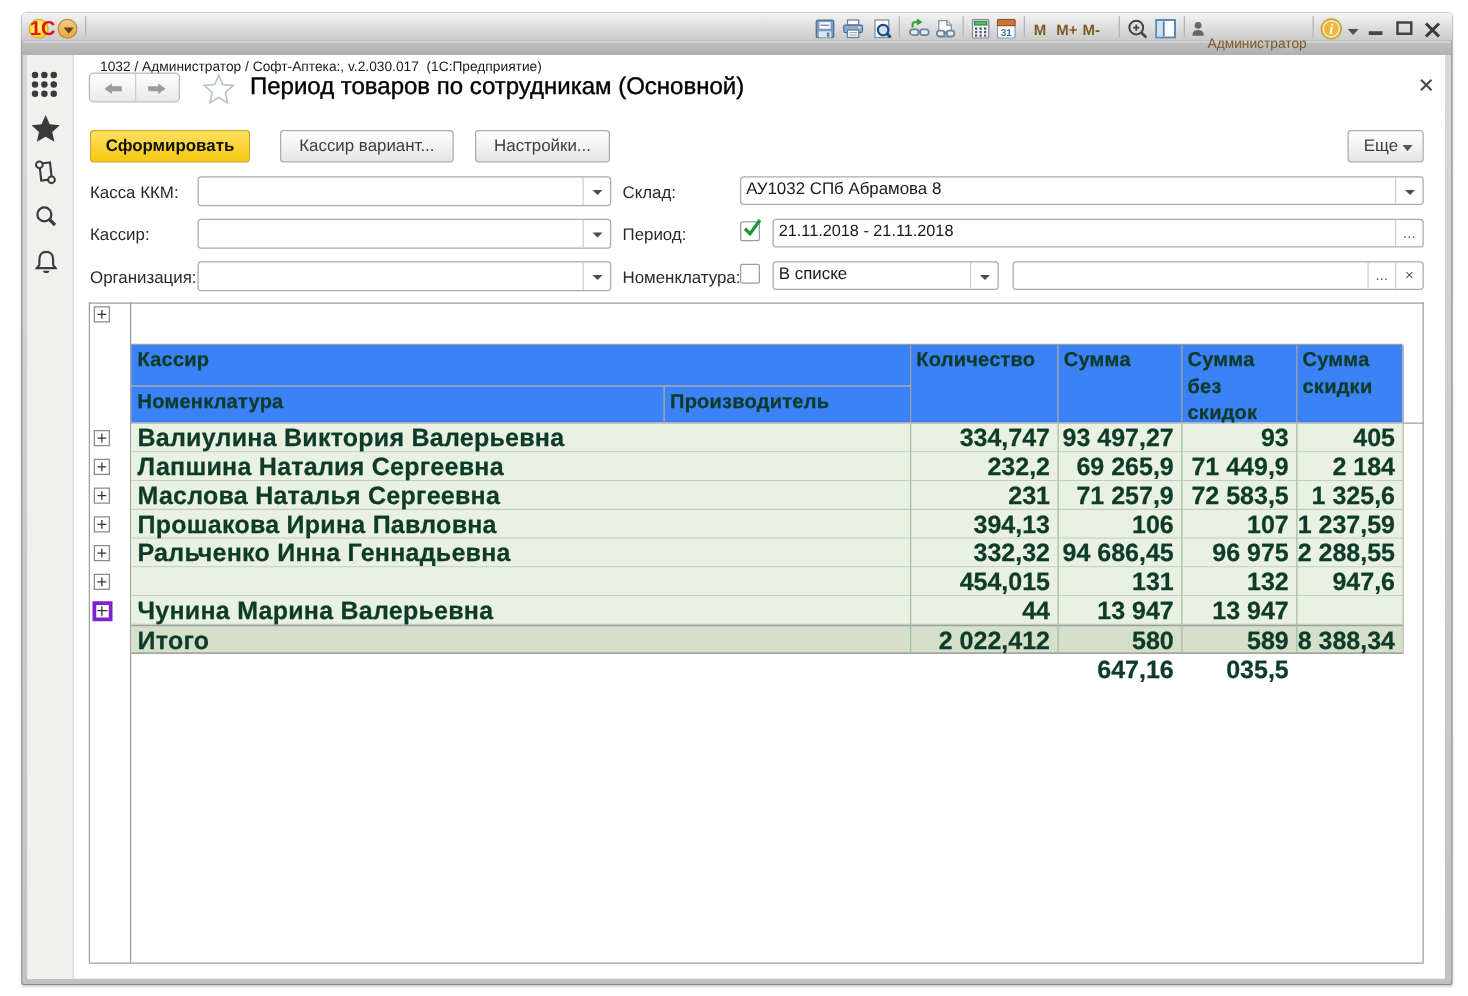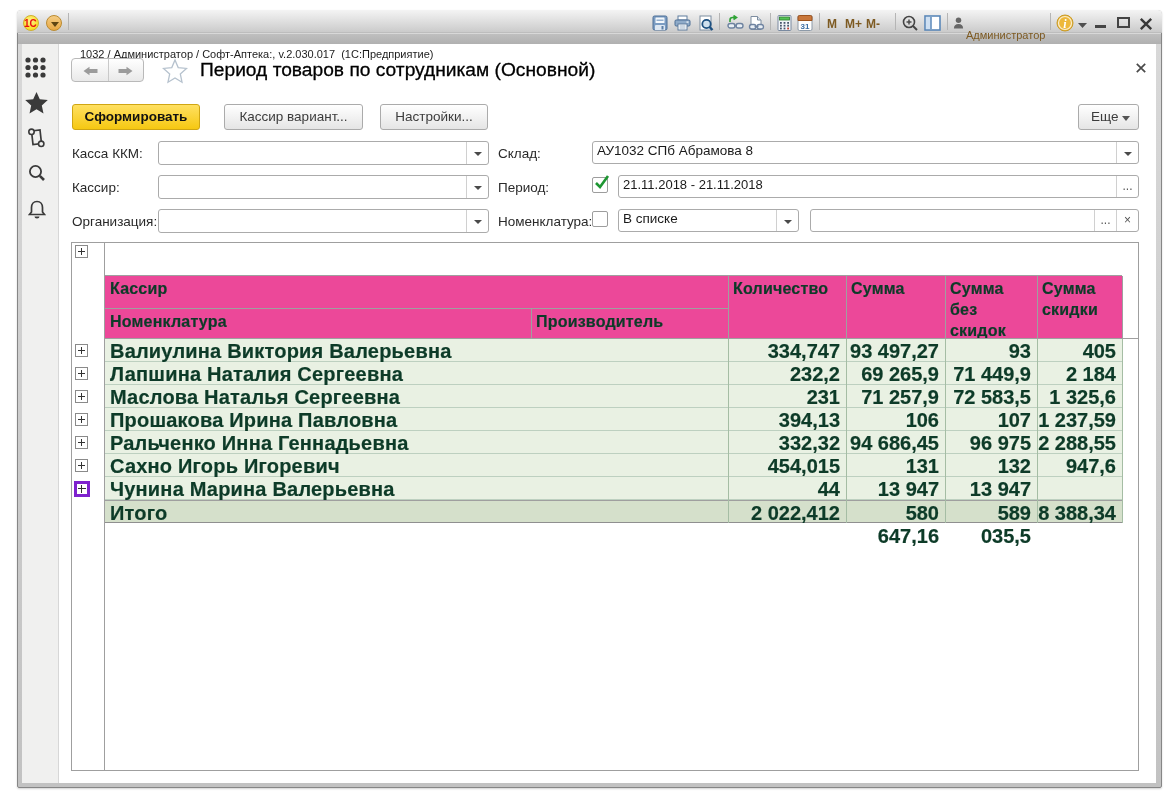--- a/index.html
+++ b/index.html
@@ -16,21 +16,21 @@
   border-bottom:1px solid #bdbdbd; }
 #band { position:absolute; left:18px; top:34px; width:1143px; height:10px;
   background:linear-gradient(#bfbfbf,#b0b0b0); }
 #content { position:absolute; left:22px; top:44px; width:1134px; height:739px; background:#fff; }
 #sidebar { position:absolute; left:22px; top:44px; width:37px; height:739px;
   background:#f0f0ef; border-right:1px solid #d7d7d7; }
 
 
 #logo1c { position:absolute; left:23px; top:15px; width:16px; height:16px; border-radius:50%;
   background:radial-gradient(circle at 45% 35%, #fdf391, #fbe23a 55%, #f2ce0d);
-  border:1px solid #cfb02a; color:#e81010; font-weight:bold; font-size:10px; text-align:left; line-height:15px; }
+  border:1px solid #cfb02a; color:#e81010; font-weight:bold; font-size:16px; text-align:left; line-height:15px; }
 #caret1c { position:absolute; left:46px; top:15px; width:16px; height:16px; border-radius:50%;
   background:linear-gradient(#f4cd85,#e9a843); border:1px solid #bb8a2e; }
 #caret1c::after { content:""; position:absolute; left:3.5px; top:6px; border:4.5px solid transparent; border-top:5px solid #5f4512; }
 .tsep { position:absolute; top:13px; width:1px; height:17px; background:#b5b5b5; }
 #ttext { position:absolute; left:80px; top:16px; font-size:11px; color:#1c1c1c;margin-top:32px; }
 
 .ticon { position:absolute; top:15px; }
 .mtxt { position:absolute; top:17px; font-weight:bold; font-size:12px; color:#7d5a22; }
 #admtxt { position:absolute; left:966px; top:17px; font-size:11px; color:#7d5a22;margin-top:12px; }
 #mini { position:absolute; left:1095px; top:25px; width:11px; height:3px; background:#454545; }
@@ -62,21 +62,21 @@
 .fld .tx { position:absolute; left:4px; top:1px; font-size:13px; color:#1a1a1a; white-space:nowrap; }
 .dd { position:absolute; right:0; top:0; width:22px; height:100%; border-left:1px solid #d0d0d0; }
 .dd::after { content:""; position:absolute; left:7px; top:10px; border:4px solid transparent; border-top:4.5px solid #4a4a4a; }
 .dots { position:absolute; right:0; top:0; width:22px; height:100%; border-left:1px solid #d0d0d0;
   font-size:12px; color:#555; text-align:center; line-height:20px; }
 .cbox { position:absolute; width:16px; height:16px; border:1px solid #9d9d9d; border-radius:2px; background:#fff; }
 
 
 .vline { position:absolute; width:1px; background:#9f9f9f; }
 .hline { position:absolute; height:1px; background:#9f9f9f; }
-.hcell { position:absolute; background:#ec4899; color:#0d3b28; font-weight:bold; font-size:16px; letter-spacing:0.2px;text-decoration:underline; -webkit-text-stroke:0.2px #0d3b28; }
+.hcell { position:absolute; background:#3b82f6; color:#0d3b28; font-weight:bold; font-size:16px; letter-spacing:0.2px;text-decoration:underline; -webkit-text-stroke:0.2px #0d3b28; }
 .hcell span { position:absolute; left:5px; top:2px; line-height:21px; }
 .drow { position:absolute; left:105px; width:1017px; height:23px; background:#e9f1e3;
   border-bottom:1px solid #bdd0c0; color:#0d3b28; font-weight:bold; font-size:20px; letter-spacing:0.2px; -webkit-text-stroke:0.2px #0d3b28; }
 .drow .nm { position:absolute; left:5px; top:1px; line-height:23px; white-space:nowrap; }
 .num { position:absolute; top:1px; line-height:23px; text-align:right; letter-spacing:0; }
 .n1 { left:623px; width:112px; }
 .n2 { left:741px; width:93px; }
 .n3 { left:840px; width:86px; }
 .n4 { left:932px; width:79px; }
 #totrow { background:#d5e0cb; border-top:1px solid #9f9f9f; border-bottom:1px solid #8f8f8f; }
@@ -368,21 +368,20 @@
     <span class="num n4">1 237,59</span>
   </div>
 <div class="drow" style="top:430.6px">
     <span class="nm">Ральченко Инна Геннадьевна</span>
     <span class="num n1">332,32</span>
     <span class="num n2">94 686,45</span>
     <span class="num n3">96 975</span>
     <span class="num n4">2 288,55</span>
   </div>
 <div class="drow" style="top:453.6px">
-    <span class="nm">Сахно Игорь Игоревич</span>
     <span class="num n1">454,015</span>
     <span class="num n2">131 416,03</span>
     <span class="num n3">132 363,63</span>
     <span class="num n4">947,6</span>
   </div>
 <div class="drow" style="top:476.6px">
     <span class="nm">Чунина Марина Валерьевна</span>
     <span class="num n1">44</span>
     <span class="num n2">13 947</span>
     <span class="num n3">13 947</span>

